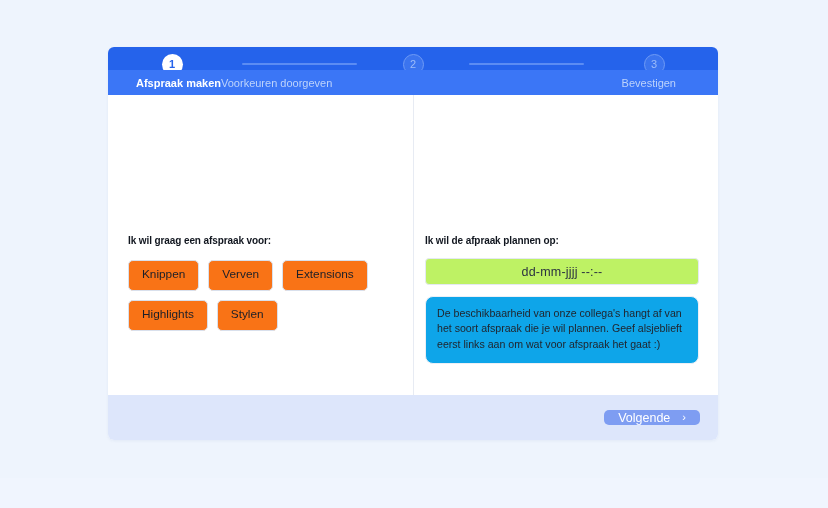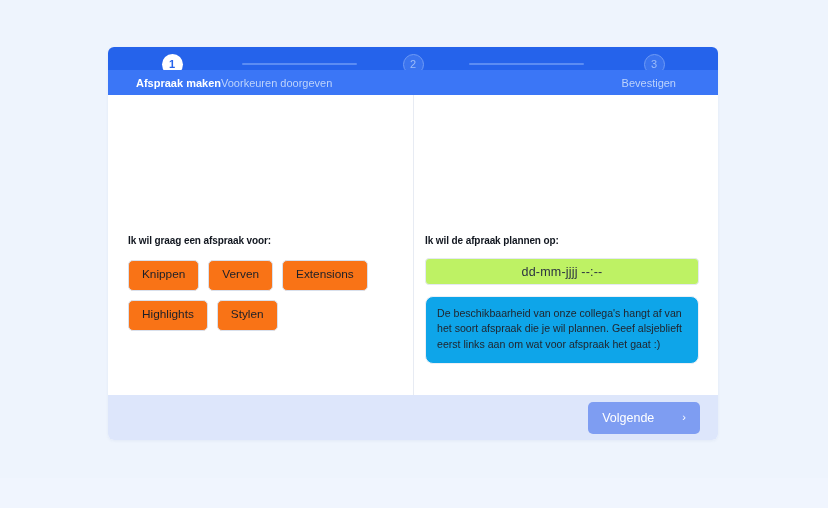--- a/index.html
+++ b/index.html
@@ -191,27 +191,27 @@
     display: flex;
     align-items: center;
     justify-content: flex-end;
     padding-right: 18px;
   }
   .next-button {
     background: #7e9df2;
     color: #ffffff;
     border: none;
     border-radius: 5px;
-    height: 32px;
+    height: 15px;
     padding: 0 14px;
     font-size: 12.5px;
     font-family: "Liberation Sans", sans-serif;
     display: flex;
     align-items: center;
-    gap: 28px;
+    gap: 12px;
     cursor: pointer;
   }
   .chev { font-size: 11px; line-height: 1; display: block; }
 </style>
 </head>
 <body>
 
 <div class="page-bottom-strip"></div>
 
 <div class="wizard-card">

